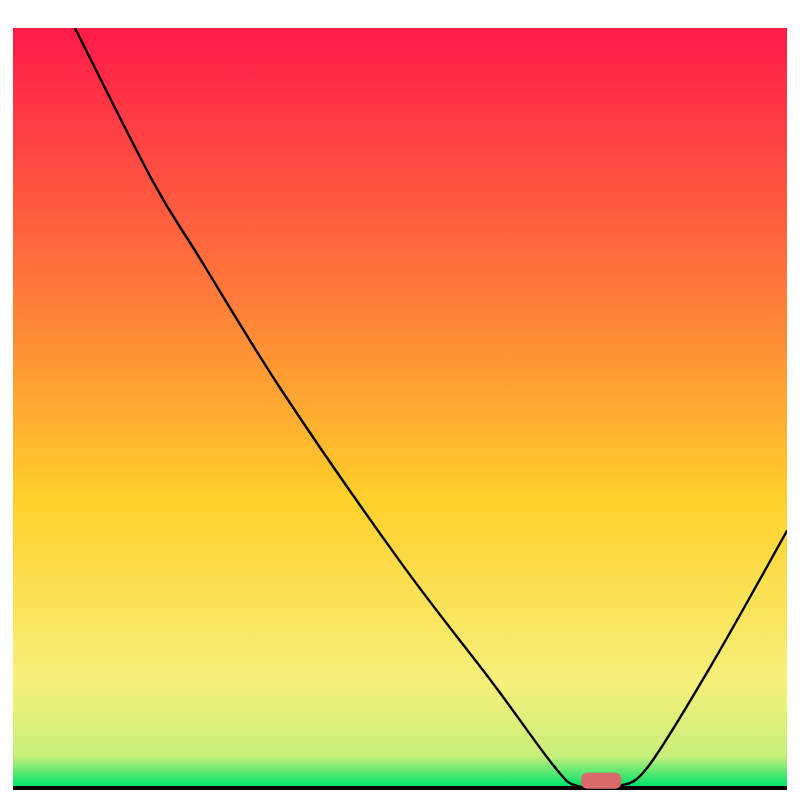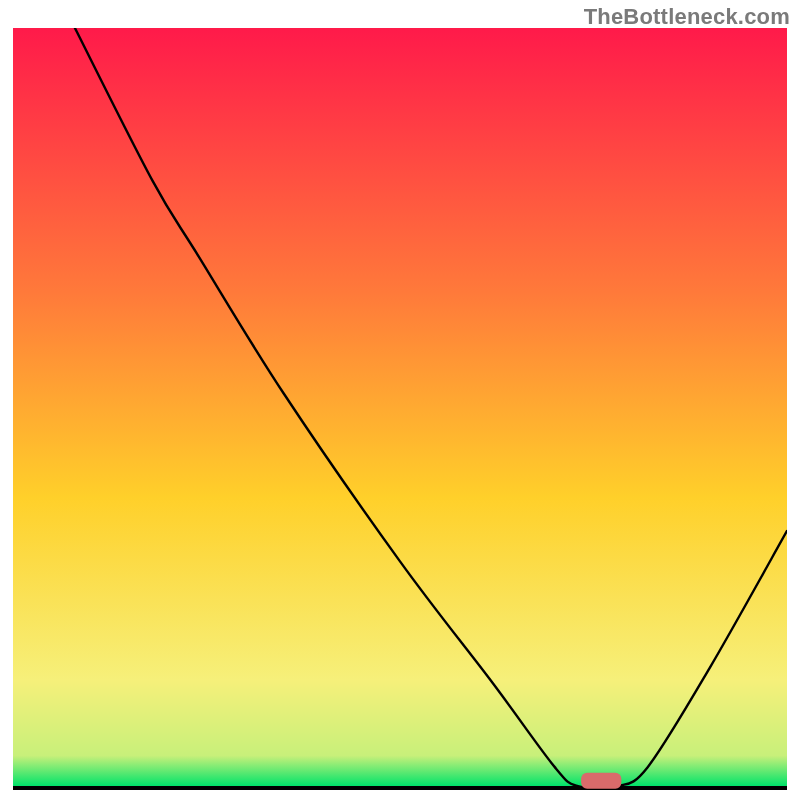--- a/index.html
+++ b/index.html
@@ -42,21 +42,20 @@
     top: 28px;
     width: 774px;
     height: 762px;
   }
 </style>
 </head>
 <body>
 
 <div class="canvas">
 
-  <div class="watermark">TheBottleneck.com</div>
 
   <div class="plot-frame"></div>
 
   <svg class="plot" viewBox="0 0 774 762" preserveAspectRatio="none">
     <defs>
       <linearGradient id="bg-grad" x1="0" y1="0" x2="0" y2="1">
         <stop id="g0" offset="0%" stop-color="#ff1a4a"></stop>
         <stop id="g1" offset="35%" stop-color="#ff7a3a"></stop>
         <stop id="g2" offset="62%" stop-color="#ffd02a"></stop>
         <stop id="g3" offset="86%" stop-color="#f6f07a"></stop>

